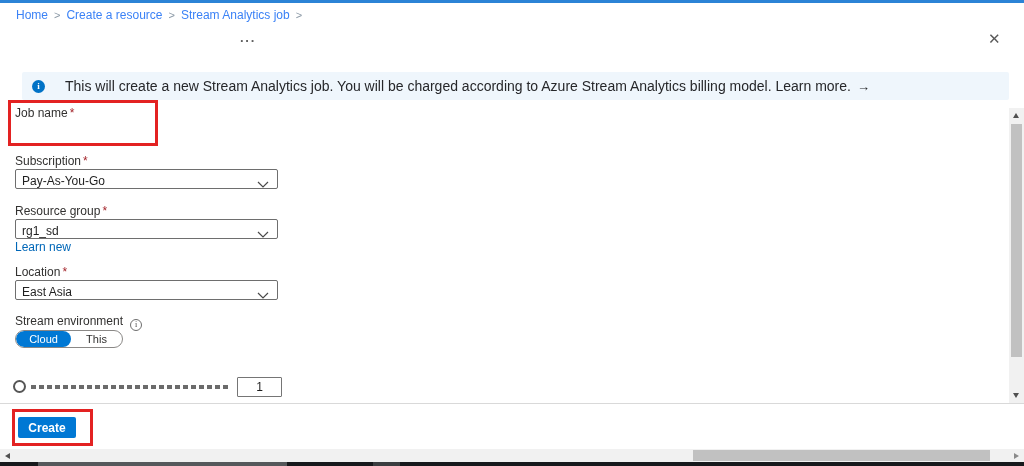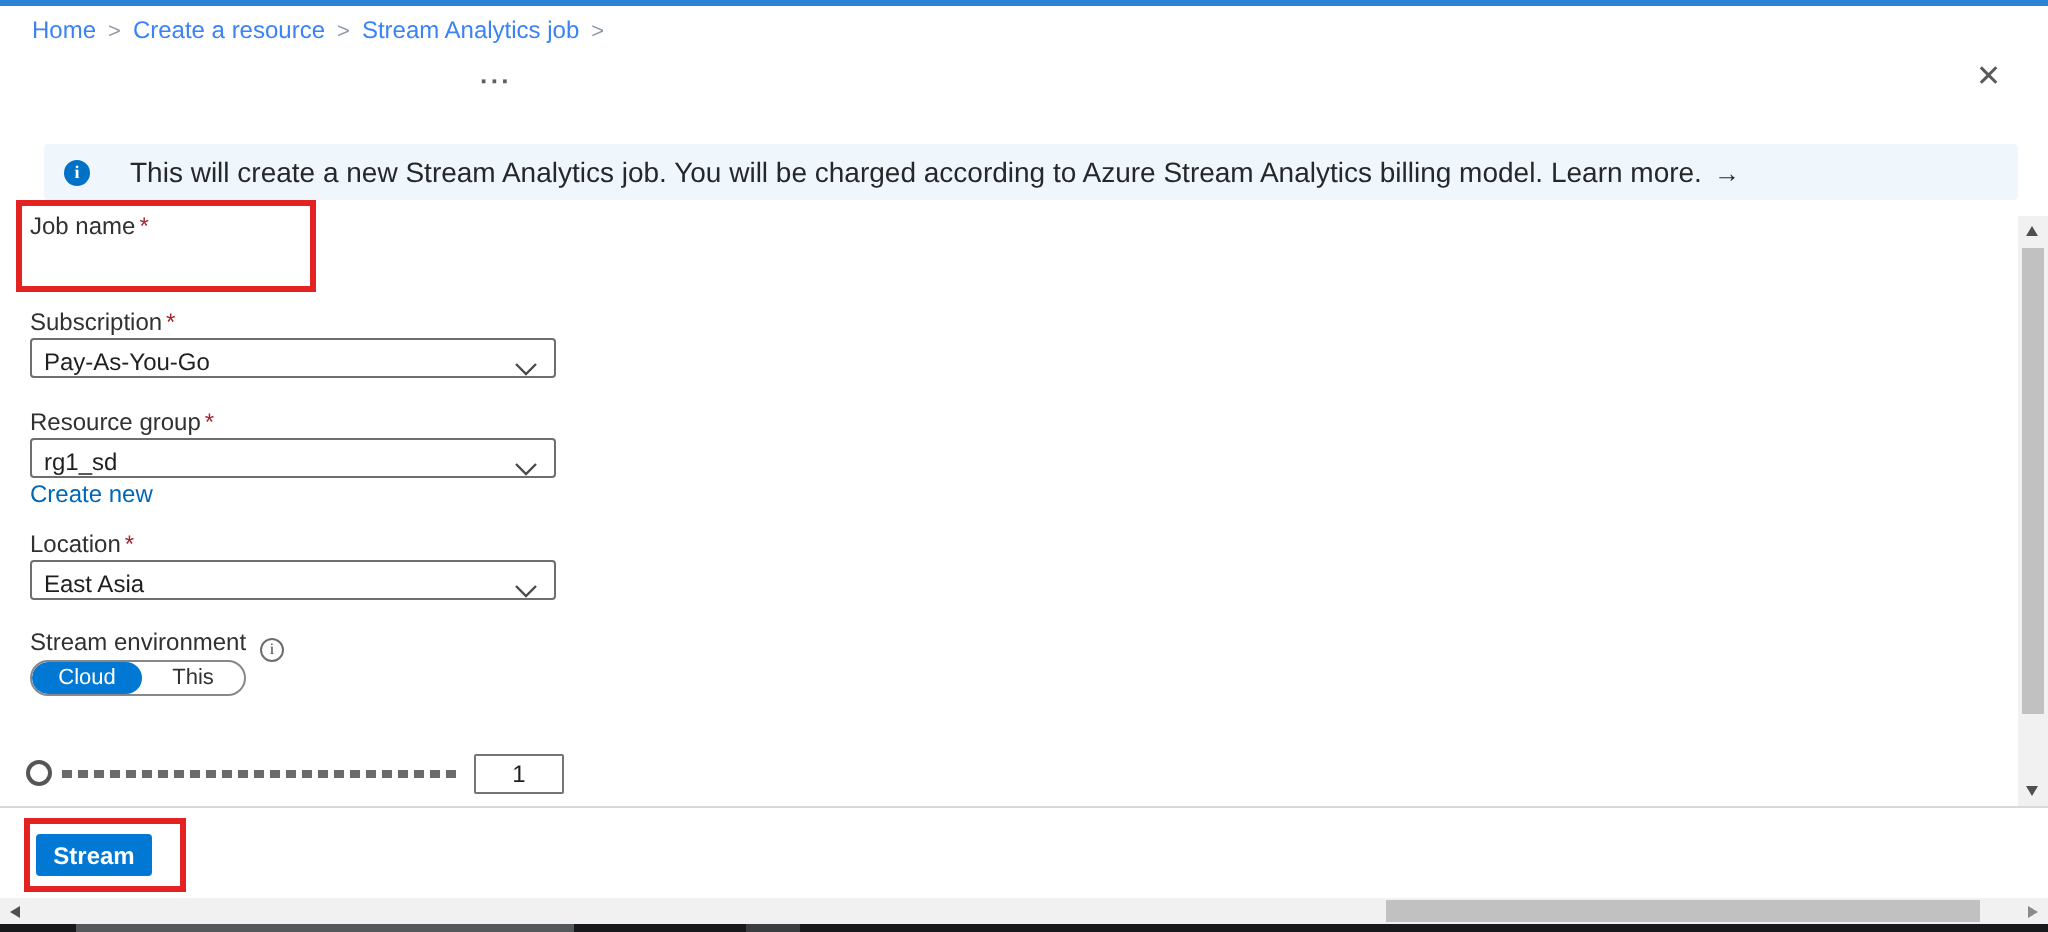--- a/index.html
+++ b/index.html
@@ -112,21 +112,21 @@
     <span>Resource group</span><span class="req">*</span>
   </div>
   <div class="dropdown" style="top:219px;">
     <span class="dropdown-value">rg1_sd</span>
     <span class="chevron">
       <svg width="12" height="7" viewBox="0 0 12 7">
           <path d="M1 1 L6 6 L11 1" fill="none" stroke="#4a4a4a" stroke-width="1.2"></path>
         </svg>
     </span>
   </div>
-  <a class="link create-new-link">Create new</a>
+  <a class="link create-new-link">Learn new</a>
 
   <div class="field-label" style="top:265px;">
     <span>Location</span><span class="req">*</span>
   </div>
   <div class="dropdown" style="top:280px;">
     <span class="dropdown-value">East Asia</span>
     <span class="chevron">
       <svg width="12" height="7" viewBox="0 0 12 7">
           <path d="M1 1 L6 6 L11 1" fill="none" stroke="#4a4a4a" stroke-width="1.2"></path>
         </svg>
@@ -140,21 +140,21 @@
     <span class="toggle-opt sel">Cloud</span>
     <span class="toggle-opt unsel">This</span>
   </div>
 
   <div class="slider-handle"></div>
   <div class="slider-track"></div>
   <div class="unit-box">1</div>
 
   <div class="divider"></div>
 
-  <button class="create-btn">Stream</button>
+  <button class="create-btn">Create</button>
 
   <div class="annot annot-jobname"></div>
   <div class="annot annot-create"></div>
 
   <div class="vscroll">
     <div class="tri-up"></div>
     <div class="vscroll-thumb"></div>
     <div class="tri-down"></div>
   </div>
 

